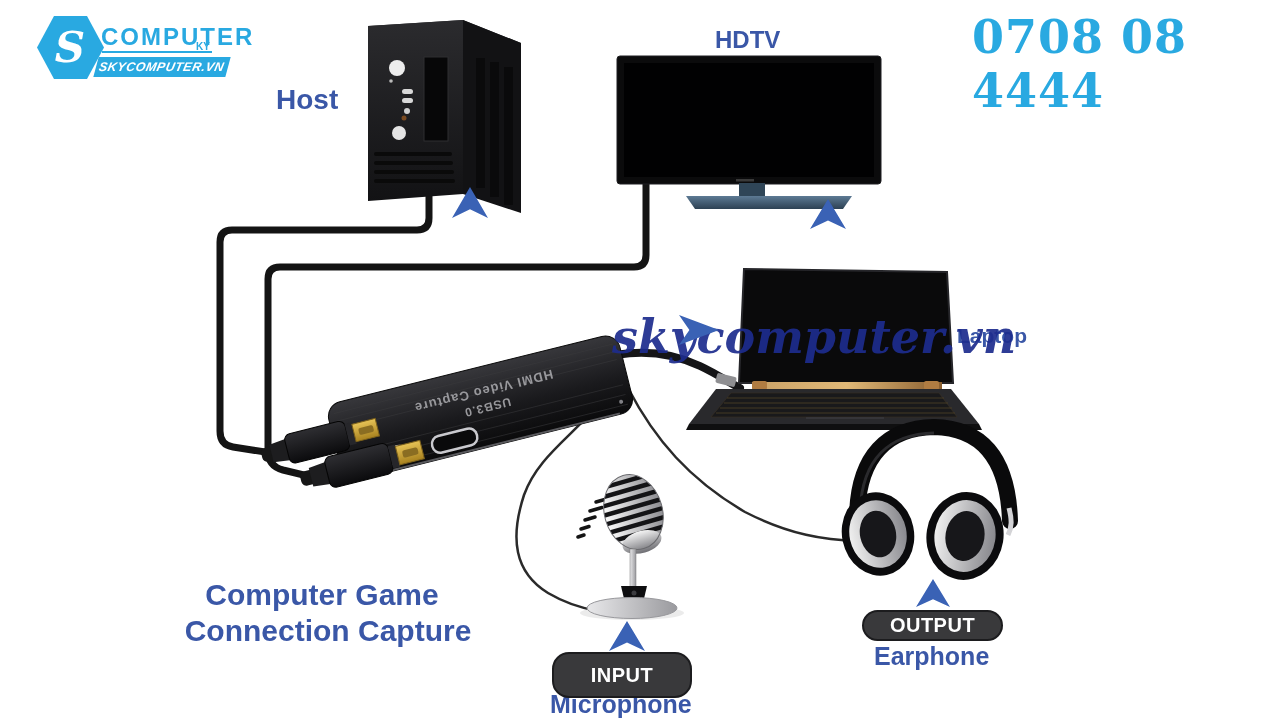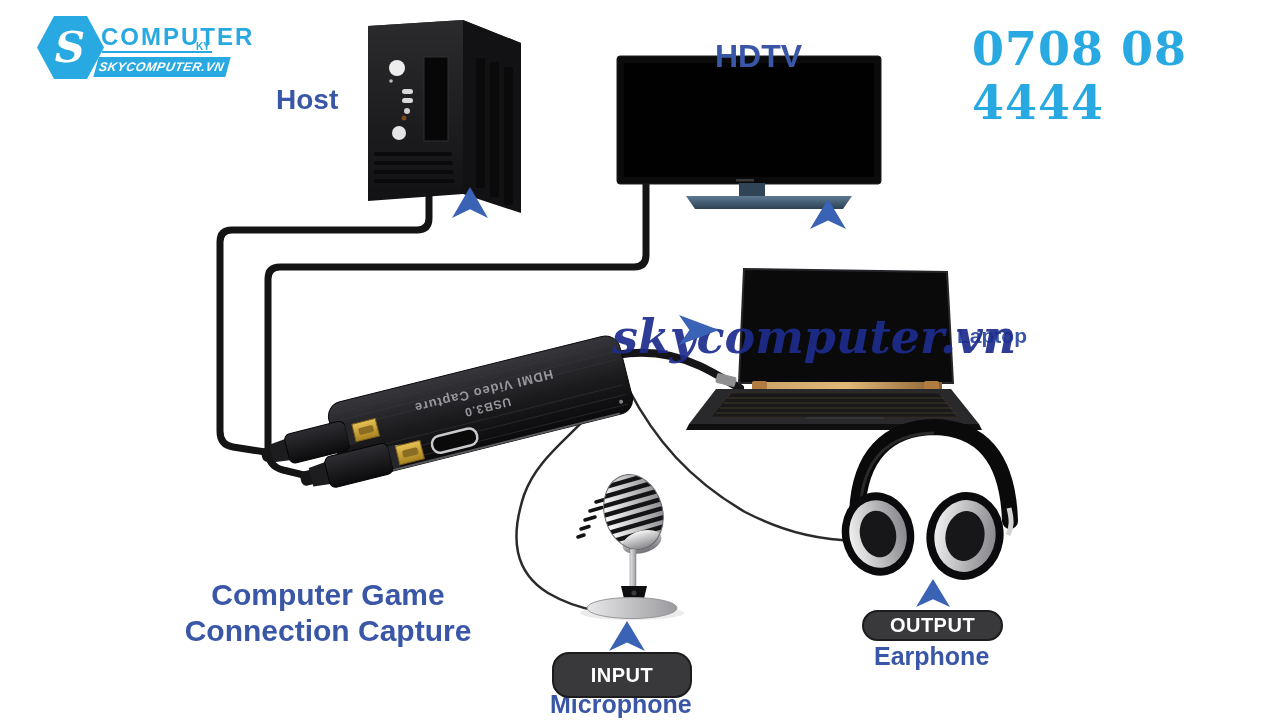--- a/index.html
+++ b/index.html
@@ -240,31 +240,31 @@
       <text x="33" y="46" text-anchor="middle" font-family="DejaVu Serif,serif" font-style="italic" font-weight="bold" font-size="42" fill="#fff">S</text>
     </svg>
   </div>
   <div class="abs logo-name" style="left:101px;top:23px;z-index:5">COMPUTER</div>
   <div class="abs logo-underline" style="left:102px;top:51px;width:110px;z-index:5"></div>
   <div class="abs logo-tag" style="left:196px;top:41px;z-index:5">KY</div>
   <div class="abs logo-banner" style="left:96px;top:57px;width:132px;height:20px;z-index:5">
     <span>SKYCOMPUTER.VN</span>
   </div>
 
-  <div class="abs phone" style="left:972px;top:22px;z-index:5">0708 08 4444</div>
+  <div class="abs phone" style="left:972px;top:10px;z-index:5">0708 08 4444</div>
 
   <div class="abs watermark" style="left:612px;top:310px">skycomputer.vn</div>
 
   <div class="abs lbl" style="left:276px;top:84px;font-size:28px">Host</div>
-  <div class="abs lbl" style="left:715px;top:38px;font-size:32px">HDTV</div>
+  <div class="abs lbl" style="left:715px;top:26px;font-size:24px">HDTV</div>
   <div class="abs lbl" style="left:957px;top:324px;font-size:21px">Laptop</div>
   <div class="abs lbl" style="left:550px;top:690px;font-size:25px">Microphone</div>
   <div class="abs lbl" style="left:874px;top:642px;font-size:25px">Earphone</div>
 
-  <div class="abs title-line" style="left:158px;top:578px">Computer Game</div>
+  <div class="abs title-line" style="left:152px;top:578px">Computer Game</div>
   <div class="abs title-line" style="left:158px;top:614px">Connection Capture</div>
 
   <div class="abs arrow-up" style="left:452px;top:187px;width:36px;height:31px"></div>
 
   <div class="abs arrow-up" style="left:810px;top:199px;width:36px;height:30px"></div>
 
   <div class="abs arrow-right" style="left:679px;top:315px;width:40px;height:30px"></div>
 
   <div class="abs arrow-up" style="left:609px;top:621px;width:36px;height:30px"></div>
   <div class="abs pill" style="left:552px;top:652px;width:140px;height:46px">INPUT</div>

